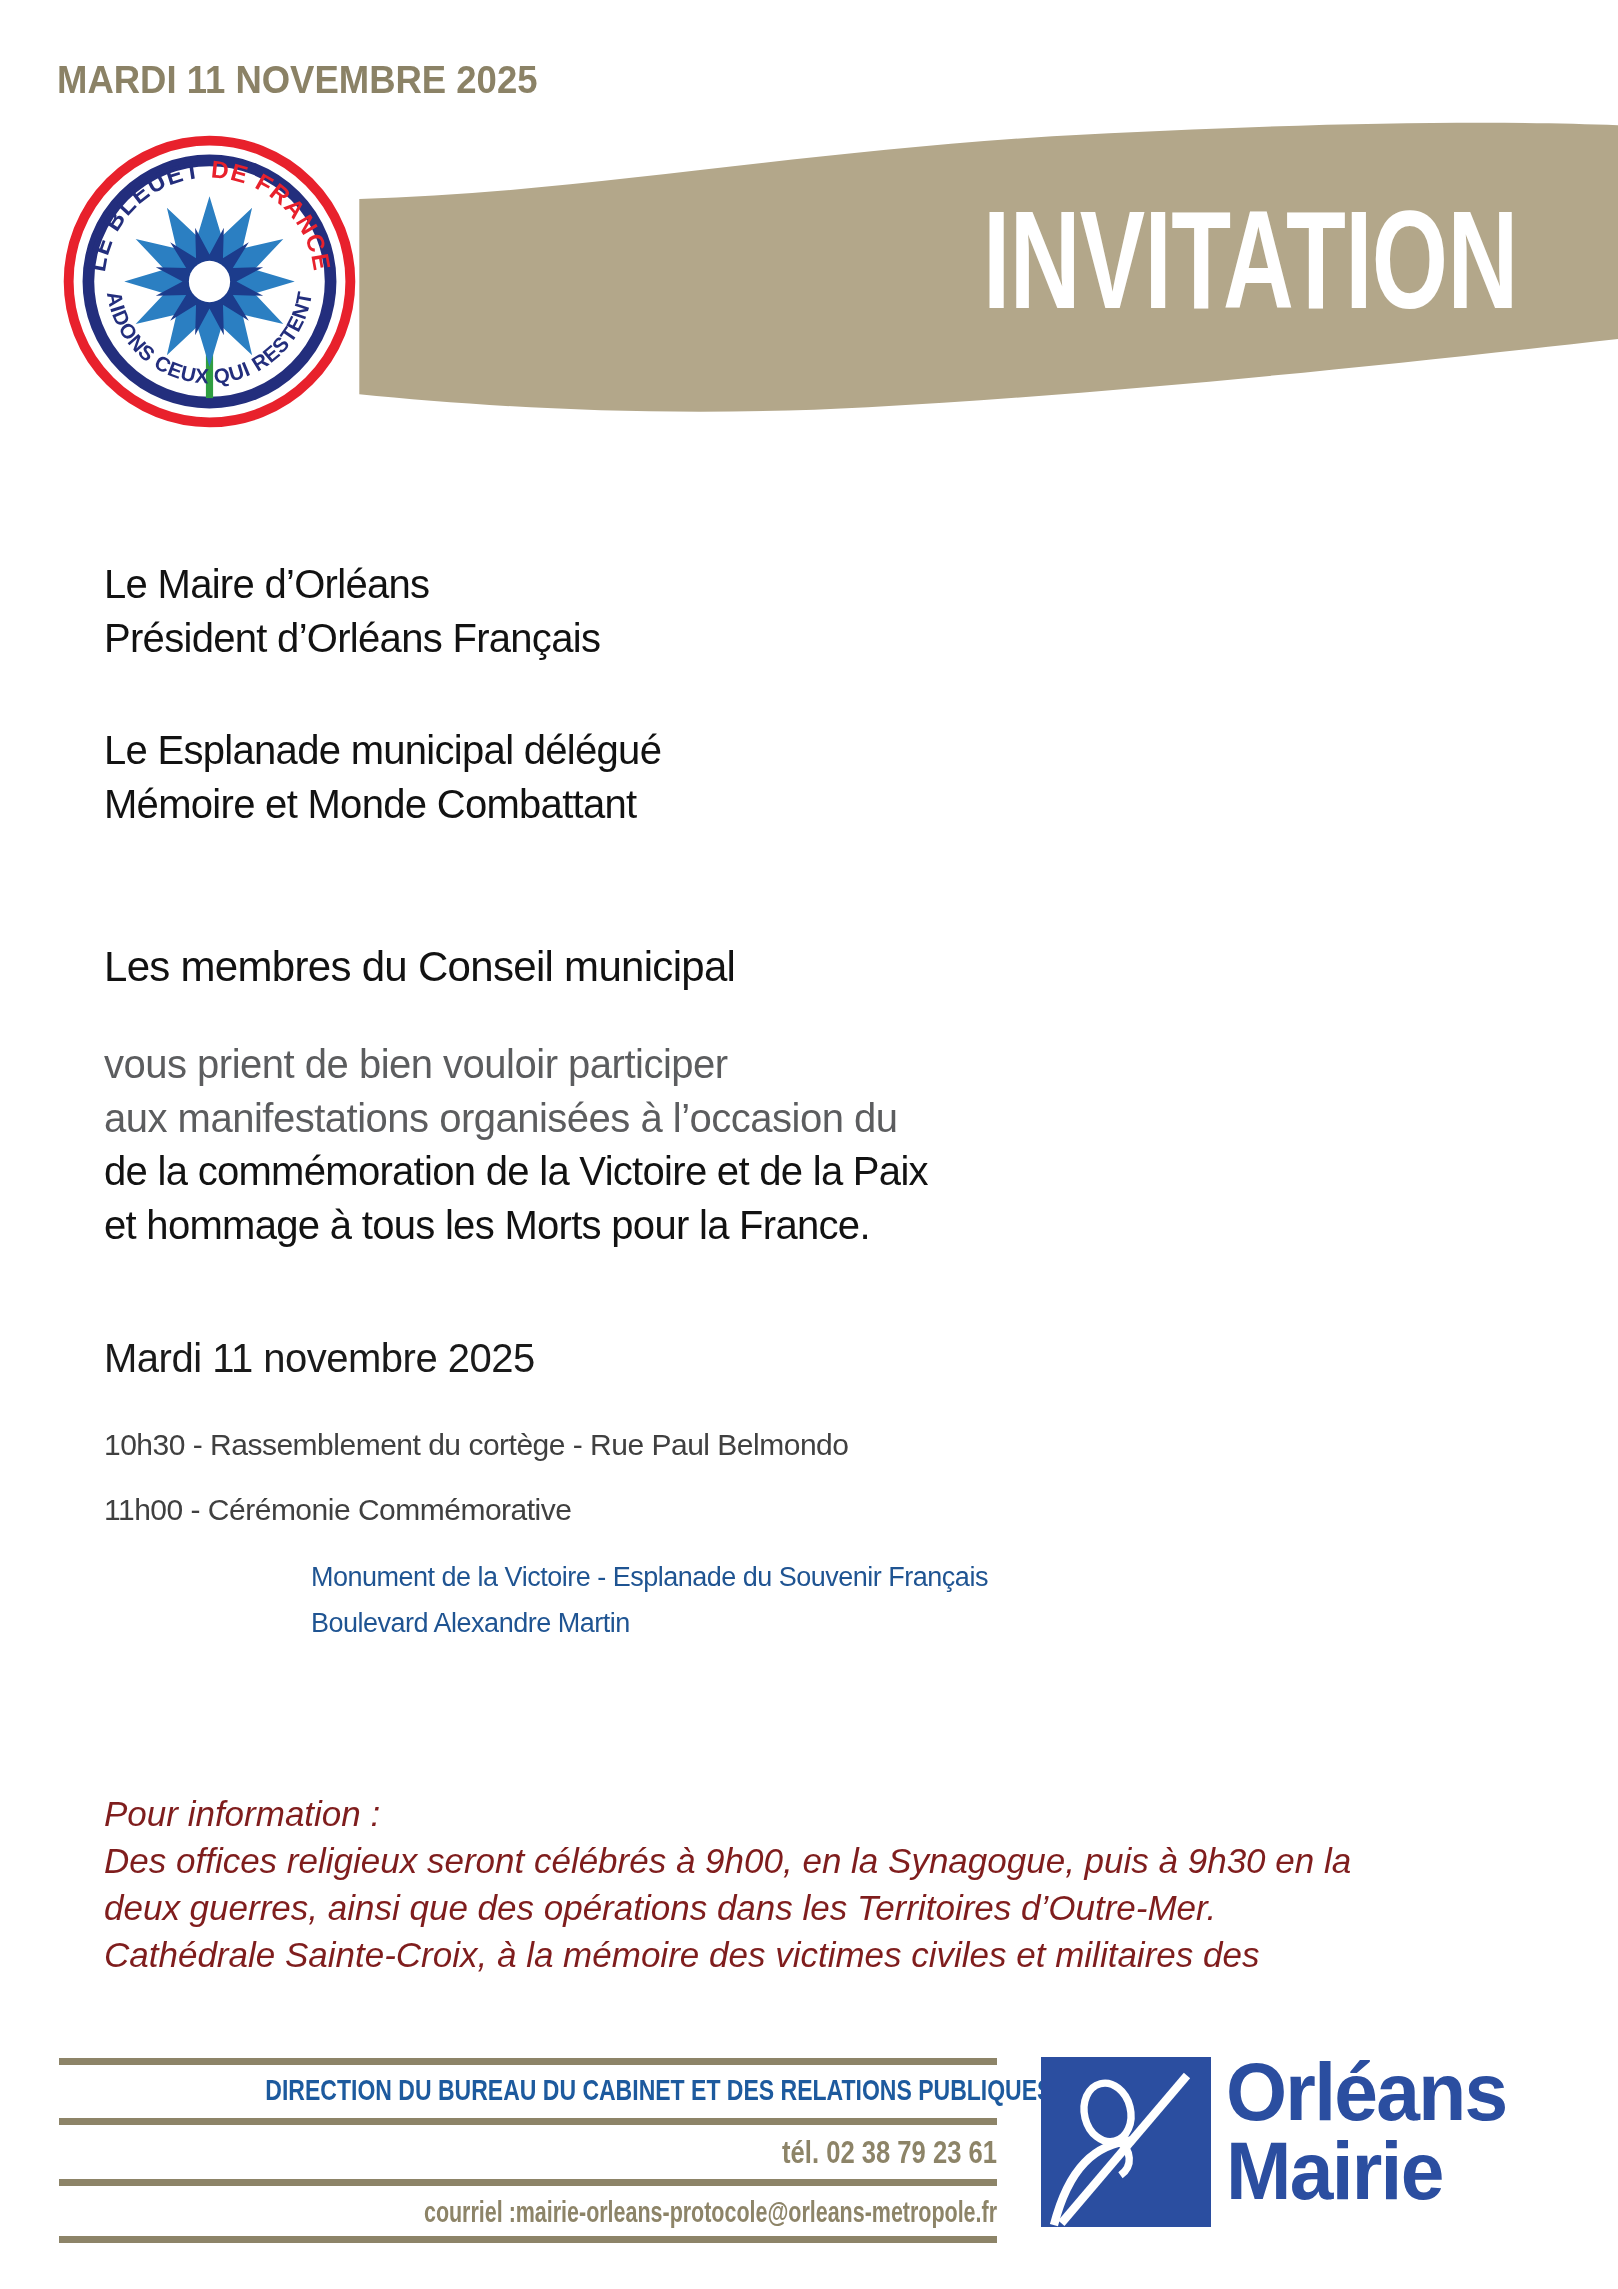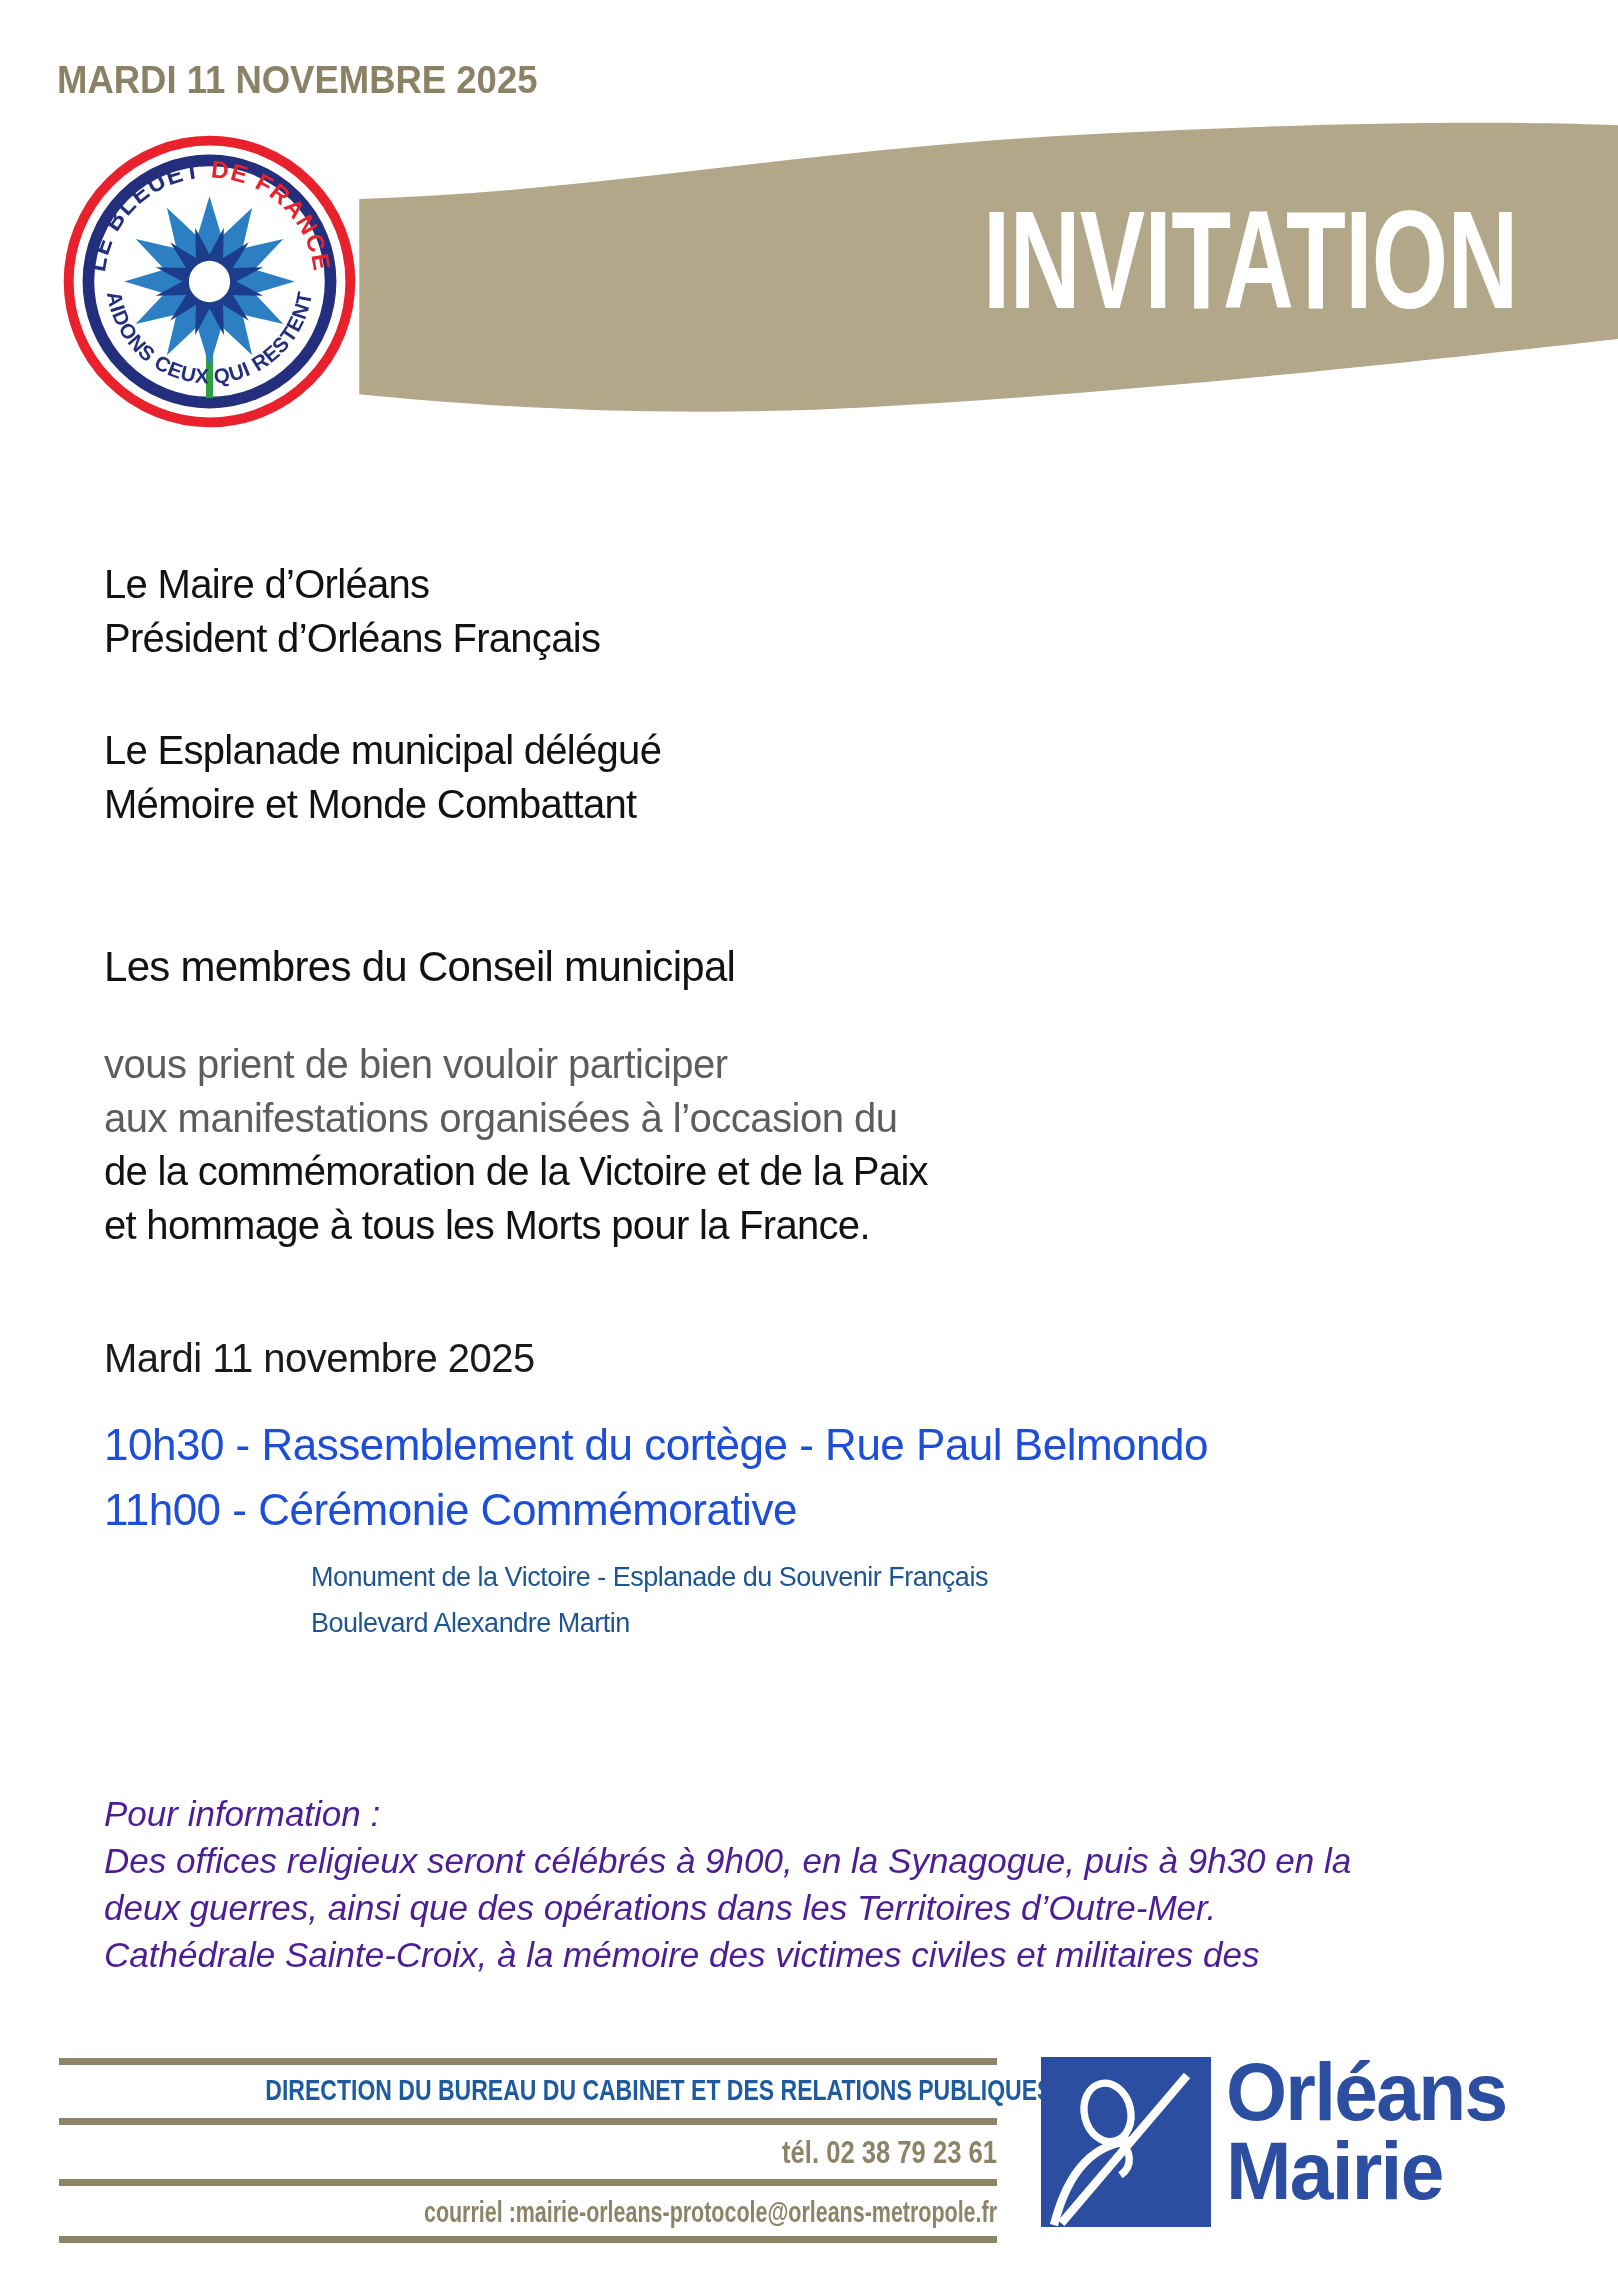--- a/index.html
+++ b/index.html
@@ -21,25 +21,25 @@
 
   
   .tblock{left:104px;white-space:nowrap;}
   .bold-block{font-weight:400;font-size:40px;line-height:54px;letter-spacing:-0.7px;color:#121212;}
   .host1{top:557px;} .host2{top:723px;}
   .membres{top:940px;font-size:42px;}
   .intro{top:1037px;font-size:40px;font-weight:400;line-height:54px;color:#5c5d5f;letter-spacing:-0.5px;}
   .event{top:1144px;}
   .sup{position:relative;top:-0.45em;font-size:0.62em;}
   .dateline{top:1336px;font-size:40px;font-weight:400;color:#1a1a1a;letter-spacing:-0.5px;}
-  .sched{font-size:44px;line-height:48px;color:#1d4ed8;letter-spacing:-0.5px;font-weight:400;}
+  .sched{font-size:30px;line-height:48px;color:#404040;letter-spacing:-0.5px;font-weight:400;}
   .sched1{top:1421px;} .sched2{top:1486px;}
   .monument{left:311px;top:1554px;font-size:27px;line-height:46px;color:#1f5492;
             letter-spacing:-0.5px;font-weight:400;}
-  .info{top:1790px;font-size:35px;line-height:47px;font-style:italic;color:#4c1d95;font-weight:400;}
+  .info{top:1790px;font-size:35px;line-height:47px;font-style:italic;color:#7f1d1d;font-weight:400;}
 
   
   .rule{left:59px;width:938px;height:6.5px;background:#8d8468;}
   .rule1{top:2058px;} .rule2{top:2118px;} .rule3{top:2179px;} .rule4{top:2236px;}
   .f-right{left:59px;width:938px;text-align:right;white-space:nowrap;font-weight:700;}
   .dept{top:2073px;font-size:29.5px;color:#1d5a9e;transform:scaleX(.78);transform-origin:100% 50%;}
   .tel{top:2134px;font-size:32px;color:#8d8468;transform:scaleX(.80);transform-origin:100% 50%;}
   .email{top:2196px;font-size:29px;color:#8d8468;transform:scaleX(.74);transform-origin:100% 50%;}
 
   .city-square{left:1041px;top:2056px;width:170px;height:172px;}

